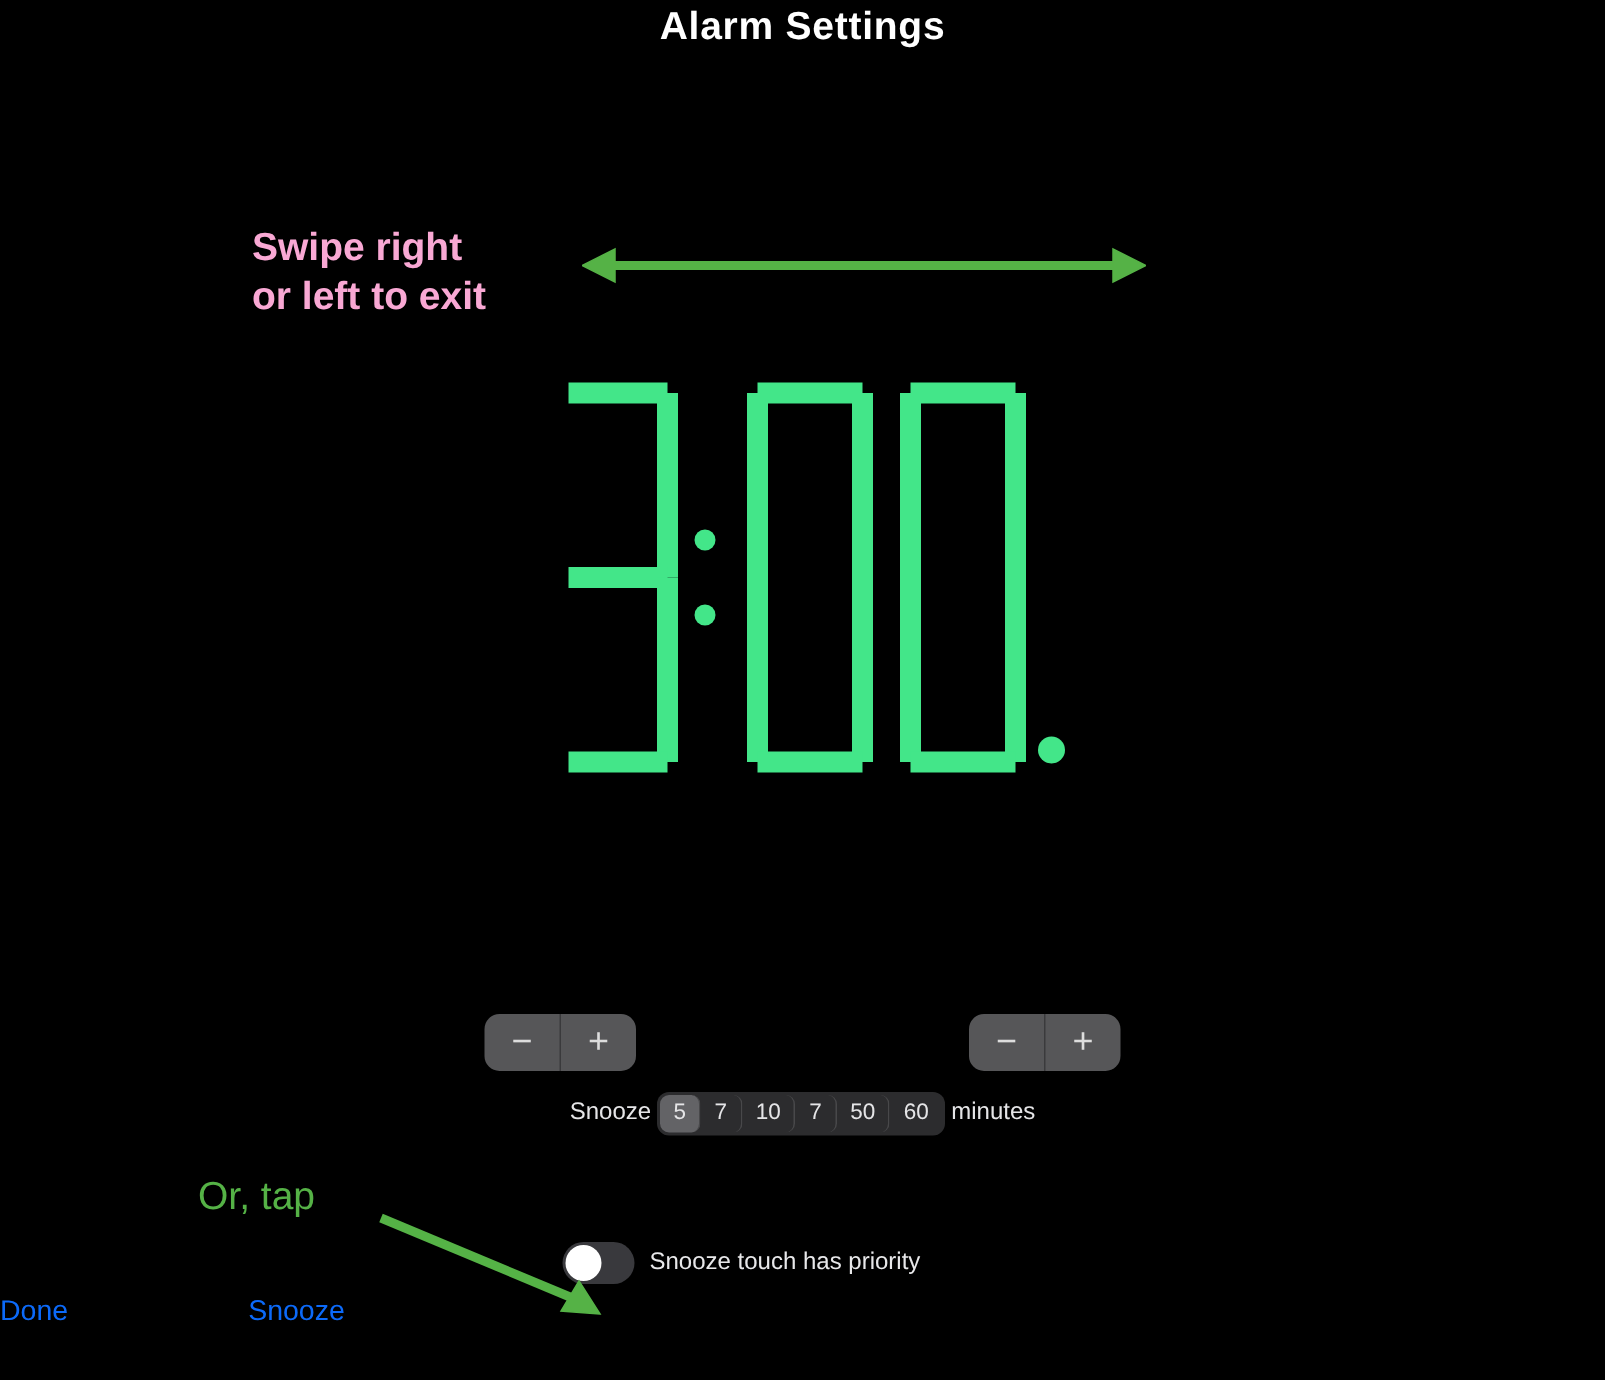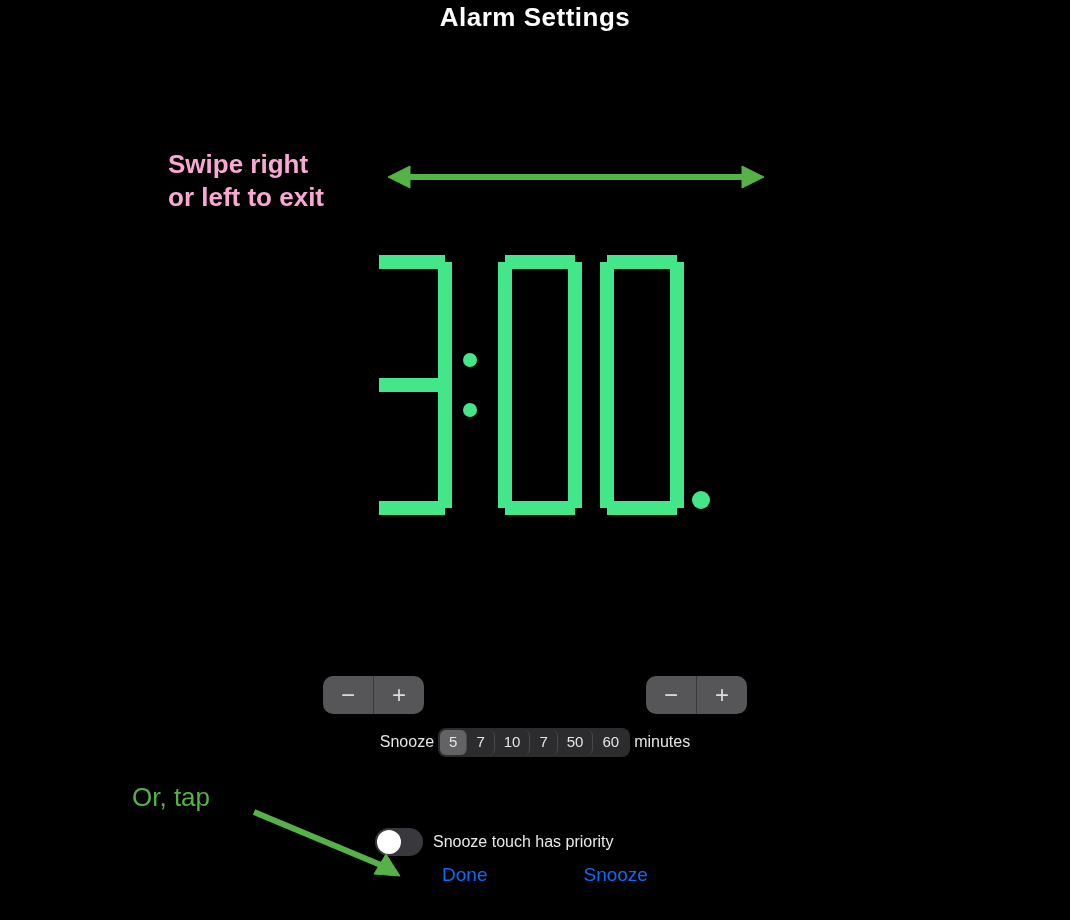--- a/index.html
+++ b/index.html
@@ -181,23 +181,21 @@
     color: #e8e8ea;
   }
 
   
   .bottom-buttons {
     position: absolute;
     top: 864px;
     left: 0;
     right: 0;
     display: flex;
-    justify-content: center;
-    gap: 96px;
-    padding-left: 20px;
+    gap: 120px;
   }
   .link-btn {
     color: #0c6af9;
     font-size: 19px;
     cursor: pointer;
   }
 </style>
 </head>
 <body>
 

